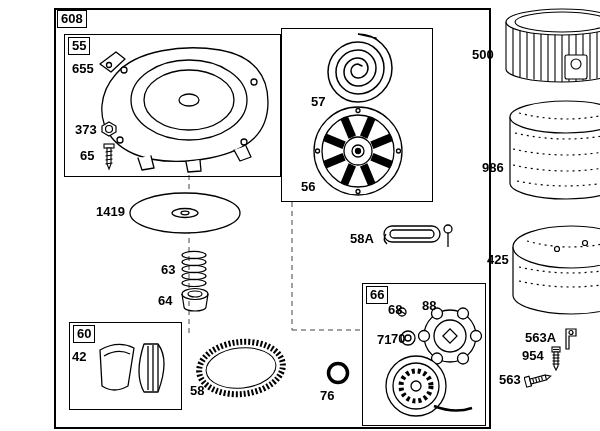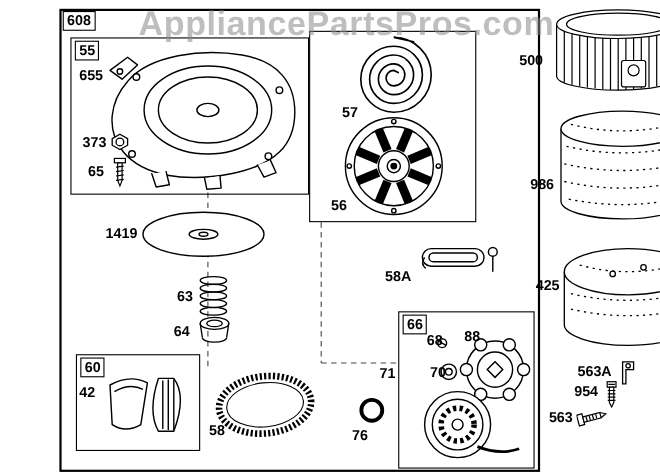--- a/index.html
+++ b/index.html
@@ -247,28 +247,27 @@
   <span class="part-label" style="left:31px;top:123px">373</span>
   <span class="part-label" style="left:36px;top:149px">65</span>
   <span class="part-label" style="left:52px;top:205px">1419</span>
   <span class="part-label" style="left:117px;top:263px">63</span>
   <span class="part-label" style="left:114px;top:294px">64</span>
   <span class="part-label boxed" style="left:29px;top:325px">60</span>
   <span class="part-label" style="left:28px;top:350px">42</span>
   <span class="part-label" style="left:146px;top:384px">58</span>
   <span class="part-label" style="left:267px;top:95px">57</span>
   <span class="part-label" style="left:257px;top:180px">56</span>
-  <span class="part-label" style="left:306px;top:244px">58A</span>
+  <span class="part-label" style="left:306px;top:232px">58A</span>
   <span class="part-label boxed" style="left:322px;top:286px">66</span>
   <span class="part-label" style="left:344px;top:303px">68</span>
   <span class="part-label" style="left:378px;top:299px">88</span>
-  <span class="part-label" style="left:301px;top:333px">71</span>
+  <span class="part-label" style="left:333px;top:333px">71</span>
   <span class="part-label" style="left:347px;top:332px">70</span>
   <span class="part-label" style="left:276px;top:389px">76</span>
   <span class="part-label" style="left:428px;top:48px">500</span>
   <span class="part-label" style="left:438px;top:161px">986</span>
   <span class="part-label" style="left:443px;top:253px">425</span>
   <span class="part-label" style="left:481px;top:331px">563A</span>
   <span class="part-label" style="left:478px;top:349px">954</span>
   <span class="part-label" style="left:455px;top:373px">563</span>
 
-  <div class="watermark">AppliancePartsPros.com</div>
 </div>
 
 </body></html>

